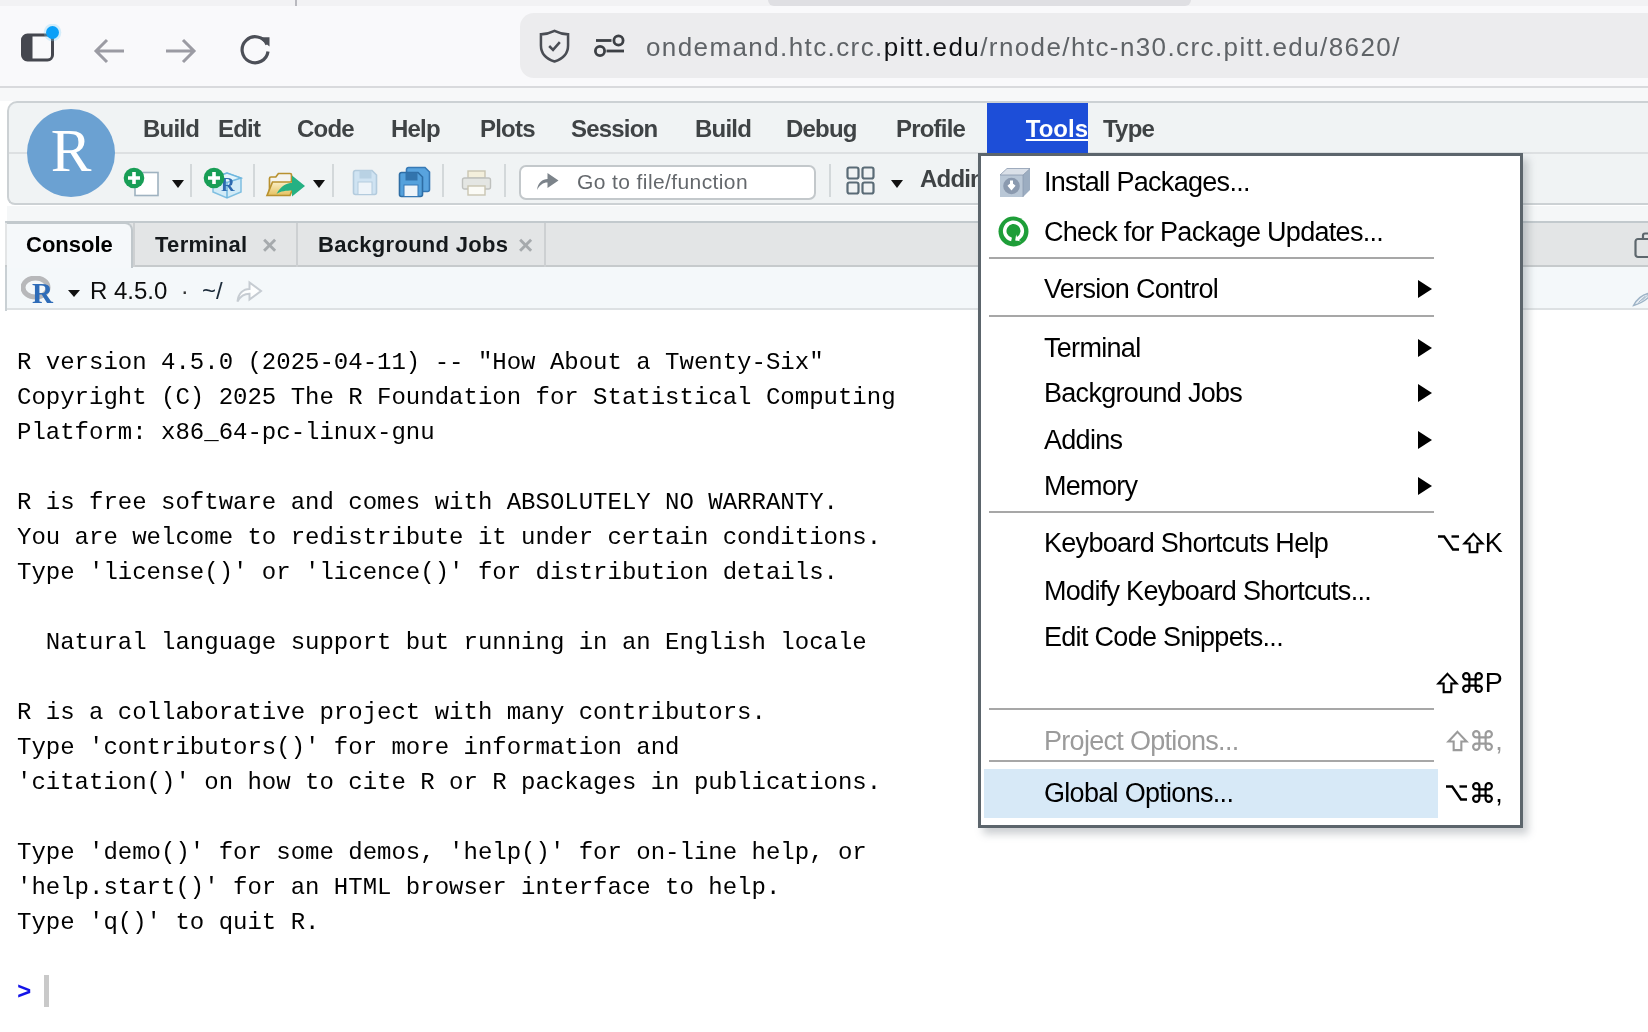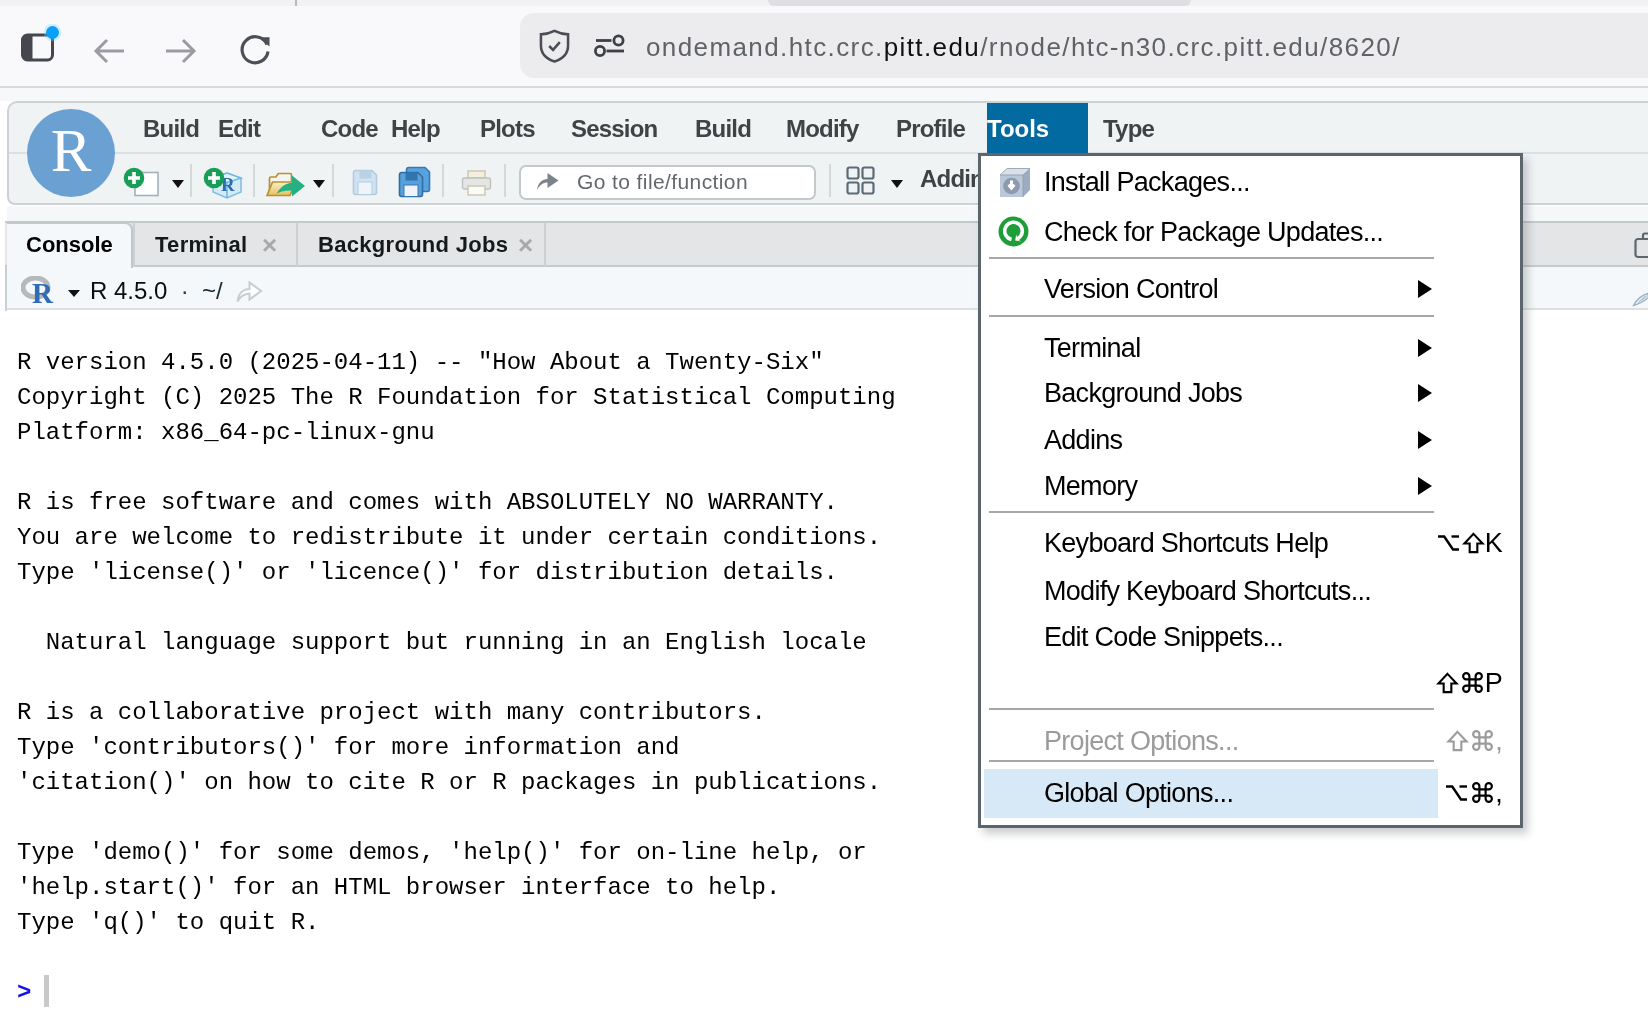--- a/index.html
+++ b/index.html
@@ -15,22 +15,22 @@
   .urltext{top:32px;font-size:26px;color:#5f6367;white-space:pre;letter-spacing:1.4px;}
   #chromeborder{left:0;top:86px;width:1648px;height:2px;background:#d9dadd;}
   
   #rsheader{left:7px;top:101px;width:1641px;height:104px;background:#f0f3f4;
             border:2px solid #ccd1d4;border-right:none;border-radius:10px 0 0 8px;box-sizing:border-box;}
   #menusep{left:9px;top:152px;width:1639px;height:2px;background:#dde0e2;}
   #ravatar{left:27px;top:109px;width:88px;height:88px;border-radius:50%;background:#6ba1d2;
            color:#fff;font-family:"Liberation Serif",serif;font-size:61px;
            text-align:center;line-height:83px;}
   .menuitem{top:104px;height:49px;line-height:49px;font-size:24px;font-weight:bold;color:#3f4345;letter-spacing:-0.8px;}
-  #toolsitem{left:987px;top:103px;width:101px;height:51px;background:#0369a1;color:#fff;
-             text-align:left;line-height:51px;font-size:24px;font-weight:bold;}
+  #toolsitem{left:987px;top:103px;width:101px;height:51px;background:#1d4ed8;color:#fff;
+             text-align:right;line-height:51px;font-size:24px;font-weight:bold;text-decoration:underline;}
   
   #pane{left:5px;top:221px;width:1643px;height:811px;border-left:2px solid #c9d0d4;border-top:2px solid #c2c9cd;box-sizing:border-box;}
   #tabbar{left:5px;top:223px;width:1643px;height:44px;background:#e3e5e6;border-bottom:2px solid #c6cacc;box-sizing:border-box;}
   .tab{top:223px;height:44px;line-height:44px;font-size:22px;font-weight:bold;color:#15191c;letter-spacing:0.3px;}
   #contab{left:7px;top:222px;width:126px;height:46px;background:#f5f8fa;border-right:2px solid #c0c7cb;
           border-top:2px solid #c2c9cd;border-radius:0 8px 0 0;box-sizing:border-box;z-index:3;}
   #contab span{display:block;margin-left:19px;line-height:42px;font-size:22px;font-weight:bold;color:#000;}
   .tabsep{top:223px;width:2px;height:44px;background:#cdd0d2;}
   .tabx{top:223px;height:44px;line-height:44px;font-size:26px;color:#a6aaad;font-weight:bold;}
   #conbar{left:7px;top:267px;width:1641px;height:43px;background:#f4f8fa;border-bottom:2px solid #dde1e3;box-sizing:border-box;}
@@ -94,26 +94,26 @@
   <path d="M2 9.5 H17.5" stroke="#3d4045" stroke-width="2.8" fill="none"></path>
   <circle cx="24.5" cy="9.5" r="4.6" fill="none" stroke="#3d4045" stroke-width="2.8"></circle>
   <path d="M12.5 20 H30" stroke="#3d4045" stroke-width="2.8" fill="none"></path>
   <circle cx="6" cy="20" r="4.6" fill="none" stroke="#3d4045" stroke-width="2.8"></circle>
 </svg>
 
 <div class="abs" id="rsheader"></div>
 <div class="abs" id="menusep"></div>
 <div class="abs menuitem" style="left:143px;">Build</div>
 <div class="abs menuitem" style="left:218px;">Edit</div>
-<div class="abs menuitem" style="left:297px;margin-left:24px;">Code</div>
+<div class="abs menuitem" style="left:297px;">Code</div>
 <div class="abs menuitem" style="left:391px;">Help</div>
 <div class="abs menuitem" style="left:480px;">Plots</div>
 <div class="abs menuitem" style="left:571px;">Session</div>
 <div class="abs menuitem" style="left:695px;">Build</div>
-<div class="abs menuitem" style="left:786px;">Modify</div>
+<div class="abs menuitem" style="left:786px;">Debug</div>
 <div class="abs menuitem" style="left:896px;">Profile</div>
 <div class="abs" id="toolsitem">Tools</div>
 <div class="abs menuitem" style="left:1103px;">Type</div>
 <div class="abs menuitem" style="left:920px;top:153px;height:51px;line-height:51px;">Addins</div>
 <div class="abs" id="ravatar">R</div>
 
 <svg class="abs" style="left:123px;top:167px;" width="37" height="30" viewBox="0 0 37 30">
   <rect x="12" y="5.5" width="23" height="23" fill="#ffffff" stroke="#9fb2c0" stroke-width="1.6"></rect>
   <circle cx="11" cy="11" r="10.3" fill="#189e56"></circle>
   <path d="M11 5 v12 M5 11 h12" stroke="#fff" stroke-width="3.6"></path>

